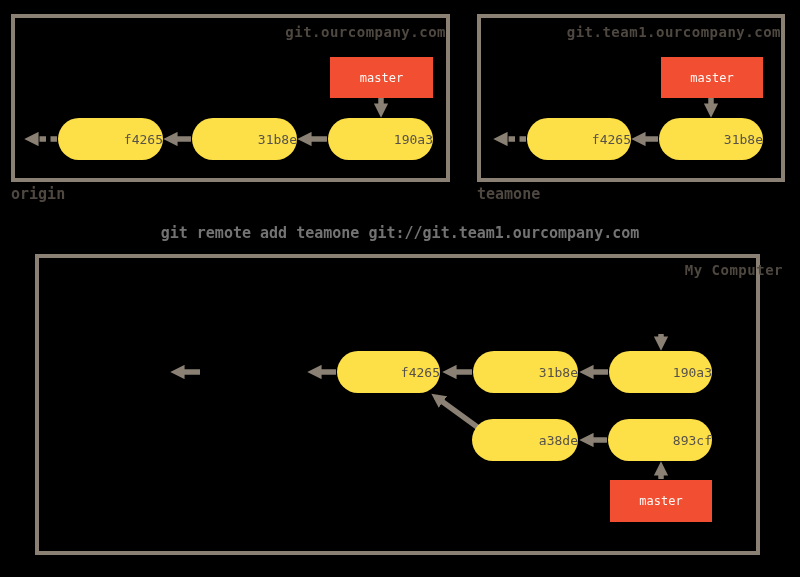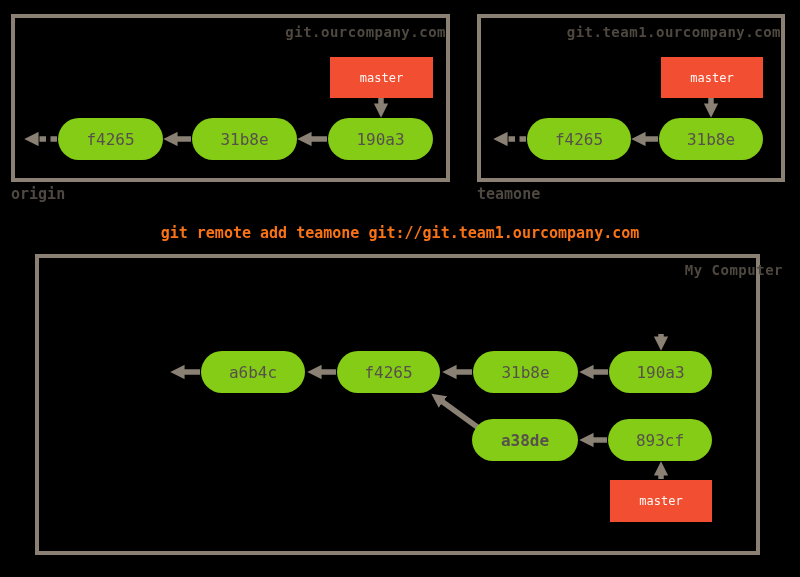--- a/index.html
+++ b/index.html
@@ -4,24 +4,24 @@
 <style>
   html,body{margin:0;padding:0;background:#000;}
   .stage{position:relative;width:800px;height:577px;background:#000;overflow:hidden;
          font-family:"DejaVu Sans Mono",monospace;}
   .arrows{position:absolute;left:0;top:0;z-index:1;}
   .box{position:absolute;border:4px solid #8a8174;box-sizing:border-box;z-index:0;}
   .box-title{position:absolute;left:0;width:100%;text-align:right;
              font-weight:bold;font-size:14px;color:#4e4840;letter-spacing:0.5px;}
   .ext-label{position:absolute;font-weight:bold;font-size:15px;color:#4e4840;z-index:2;}
   .command{position:absolute;left:0;top:224px;width:800px;text-align:center;
-           font-weight:bold;font-size:15px;color:#f97316;z-index:2;}
-  .node{position:absolute;background:#84cc16;border-radius:21px;z-index:2;
-        display:flex;align-items:center;justify-content:center;
-        font-size:16px;color:#57514b;box-sizing:border-box;}
+           font-weight:bold;font-size:15px;color:#737373;z-index:2;}
+  .node{position:absolute;background:#fde047;border-radius:21px;z-index:2;
+        display:flex;align-items:center;justify-content:flex-end;
+        font-size:13px;color:#57514b;box-sizing:border-box;}
   .branch{position:absolute;background:#f14e32;z-index:2;
           display:flex;align-items:center;justify-content:center;
           font-size:12px;color:#fff8f4;box-sizing:border-box;}
 </style>
 </head>
 <body>
 
 <div class="stage">
 
   <svg class="arrows" width="800" height="577">
@@ -79,33 +79,30 @@
   <div class="node" style="left:659px;top:118px;width:104px;height:42px;">
     <span>31b8e</span>
   </div>
   <div class="ext-label" style="left:477px;top:185px;width:308px;">teamone</div>
 
   <div class="command">git remote add teamone git://git.team1.ourcompany.com</div>
 
   <div class="box" style="left:35px;top:254px;width:725px;height:301px;">
     <div class="box-title" style="top:4px;margin-left:27px;">My Computer</div>
   </div>
-  <div class="node" style="left:201px;top:351px;width:104px;height:42px;">
-    <span>a6b4c</span>
-  </div>
   <div class="node" style="left:337px;top:351px;width:103px;height:42px;">
     <span>f4265</span>
   </div>
   <div class="node" style="left:473px;top:351px;width:105px;height:42px;">
     <span>31b8e</span>
   </div>
   <div class="node" style="left:609px;top:351px;width:103px;height:42px;">
     <span>190a3</span>
   </div>
-  <div class="node" style="left:472px;top:419px;width:106px;height:42px;font-weight:bold;">
+  <div class="node" style="left:472px;top:419px;width:106px;height:42px;">
     <span>a38de</span>
   </div>
   <div class="node" style="left:608px;top:419px;width:104px;height:42px;">
     <span>893cf</span>
   </div>
   <div class="branch" style="left:610px;top:480px;width:102px;height:42px;">
     <span>master</span>
   </div>
 
 </div>

